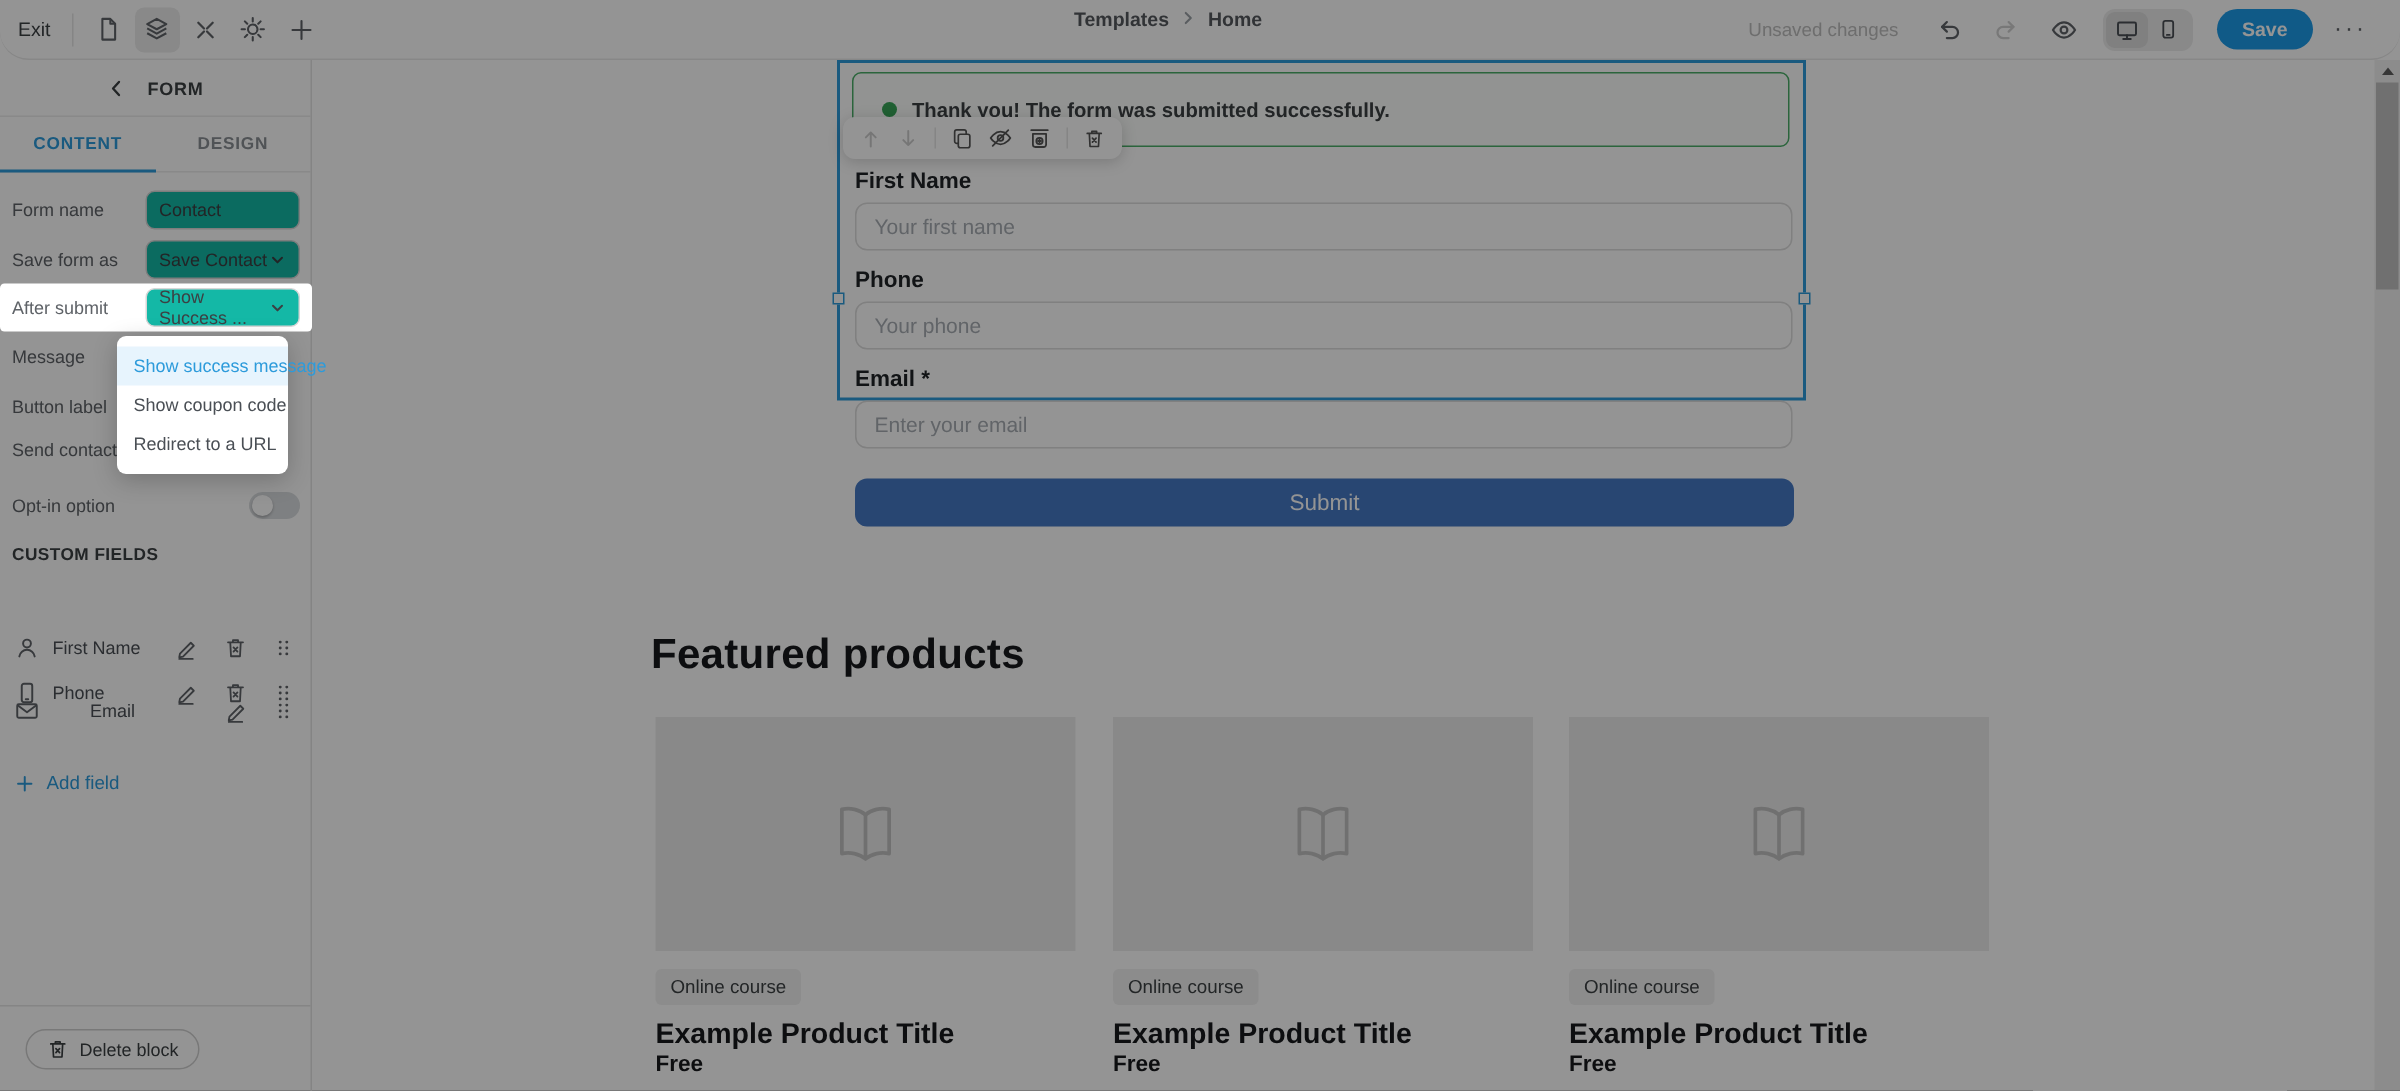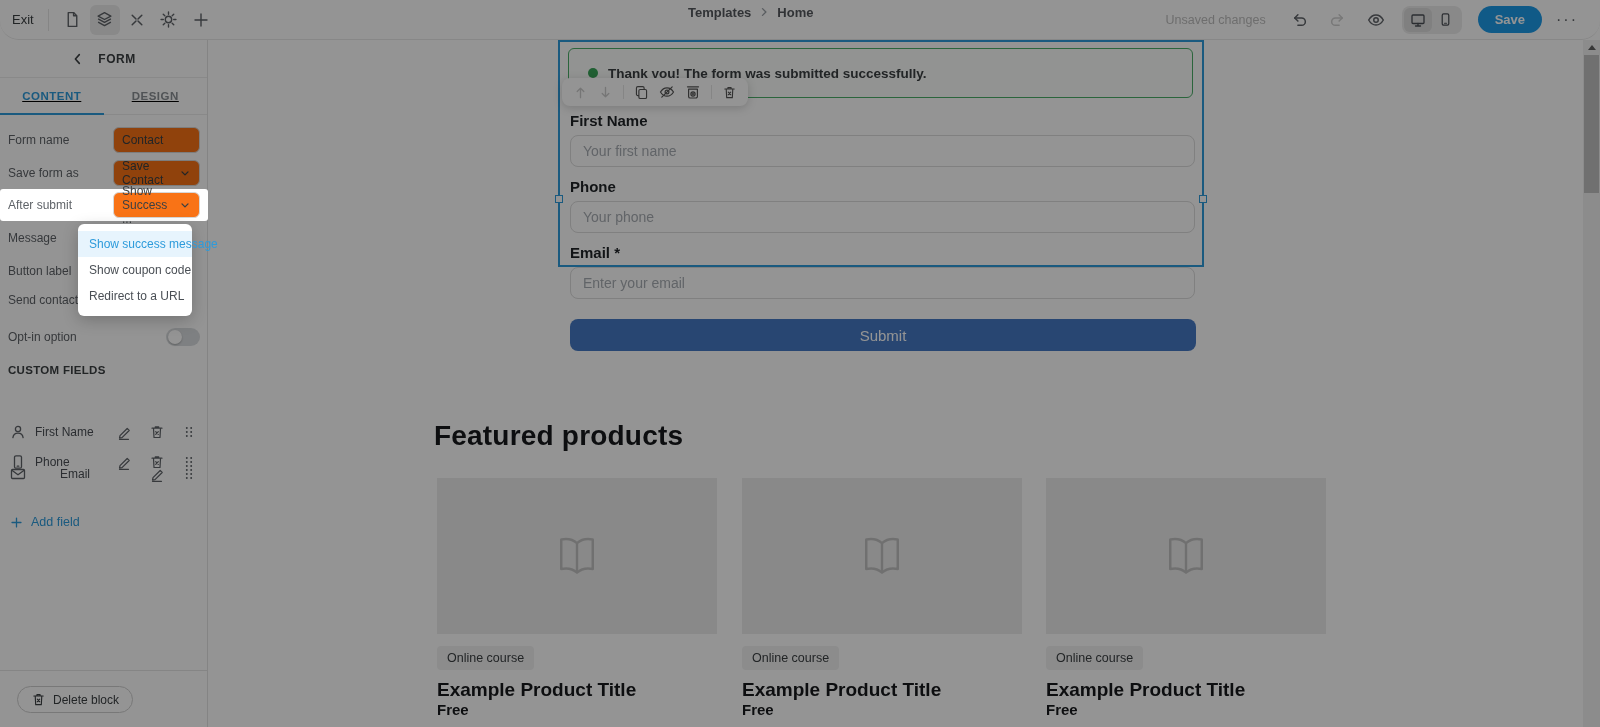--- a/index.html
+++ b/index.html
@@ -9,50 +9,50 @@
 
   
   .topbar{ position:absolute; left:0; top:0; right:0; height:40px; background:#fff;
            border-bottom:1px solid #e8e8e8; display:flex; align-items:center;border-radius:19px; }
   .tb-left{ display:flex; align-items:center; padding-left:10px; }
   .exit-btn{ font-size:13px; color:#3c4043; padding:0 14px 0 2px; cursor:pointer; }
   .tb-sep{ width:1px; height:22px; background:#e5e5e5; margin-right:8px; }
   .tb-iconbtn{ width:30px; height:30px; border-radius:6px; display:flex; align-items:center;
                justify-content:center; color:#5f6368; margin:0 1px; cursor:pointer; }
   .tb-iconbtn.active{ background:#ececec; }
-  .breadcrumb{ position:absolute; left:688px; top:0; height:24px; display:flex;
+  .breadcrumb{ position:absolute; left:716px; top:0; height:24px; display:flex;
                align-items:center; gap:7px; font-size:13px; font-weight:700; color:#55595e; }
   .tb-right{ margin-left:auto; display:flex; align-items:center; gap:6px; padding-right:14px; }
   .unsaved{ color:#bdbdbd; font-size:12.5px; margin-right:12px; }
   .tb-iconbtn.disabled{ color:#cfcfcf; }
   .device-toggle{ display:flex; background:#ececec; border-radius:8px; padding:2px; margin:0 4px; }
   .device-seg{ width:28px; height:24px; border-radius:6px; display:flex; align-items:center;
                justify-content:center; color:#4a4f55; cursor:pointer; }
   .device-seg.active{ background:#dcdcdc; }
   .save-btn{ background:#1d9be9; color:#fff; font-size:13px; font-weight:700; height:27px;
              padding:0 17px; border:none; border-radius:15px; cursor:pointer; margin-left:6px; }
   .more-btn{ font-size:16px; color:#5f6368; letter-spacing:2px; padding:0 8px; cursor:pointer; }
 
   
   .sidebar{ position:absolute; left:0; top:40px; width:208px; bottom:0; background:#fff;
             border-right:1px solid #e3e3e3; }
   .panel-header{ height:38px; display:flex; align-items:center; gap:13px; padding:0 14px;
                  border-bottom:1px solid #ececec;justify-content:center; }
   .panel-title{ font-size:12px; font-weight:700; letter-spacing:.5px; color:#3c4043; }
-  .tabs{ position:relative; height:37px; display:flex; border-bottom:1px solid #ececec;text-decoration:underline; }
+  .tabs{ position:relative; height:37px; display:flex; border-bottom:1px solid #ececec; }
   .tab{ flex:1; display:flex; align-items:center; justify-content:center; font-size:11.5px;
         font-weight:700; letter-spacing:.5px; color:#8a8f94; cursor:pointer; }
   .tab.active{ color:#2d9bdb; }
   .tab-underline{ position:absolute; left:0; bottom:-1px; width:104px; height:2px; background:#2d9bdb; }
 
   .srow{ position:absolute; left:0; width:208px; height:33px; display:flex; align-items:center;
          padding:0 8px; }
   .srow-label{ font-size:12px; color:#5f6368; }
-  .ctl{ margin-left:auto; width:87px; height:26px; border:1px solid #d7d7d7; border-radius:6px;
-        background:#f97316; display:flex; align-items:center; padding:0 8px; font-size:12px;
+  .ctl{ margin-left:auto; width:103px; height:26px; border:1px solid #d7d7d7; border-radius:6px;
+        background:#14b8a6; display:flex; align-items:center; padding:0 8px; font-size:12px;
         color:#3c4043; }
   .ctl.select{ justify-content:space-between; cursor:pointer; }
   .ctl input{ border:none; outline:none; width:100%; font-size:12px; color:#3c4043;
               font-family:inherit; background:transparent; }
   .r-formname{ top:83px; } .r-saveas{ top:116px; }
   .r-after{ top:149px; height:32px; z-index:60; background:#fff; border-radius:3px; }
   .r-message{ top:181px; } .r-buttonlabel{ top:214px; } .r-send{ top:243px; } .r-optin{ top:280px; }
   .toggle{ margin-left:auto; width:34px; height:18px; border-radius:9px; background:#dadde0;
            position:relative; cursor:pointer; }
   .toggle .knob{ position:absolute; left:2px; top:2px; width:14px; height:14px; border-radius:50%;

